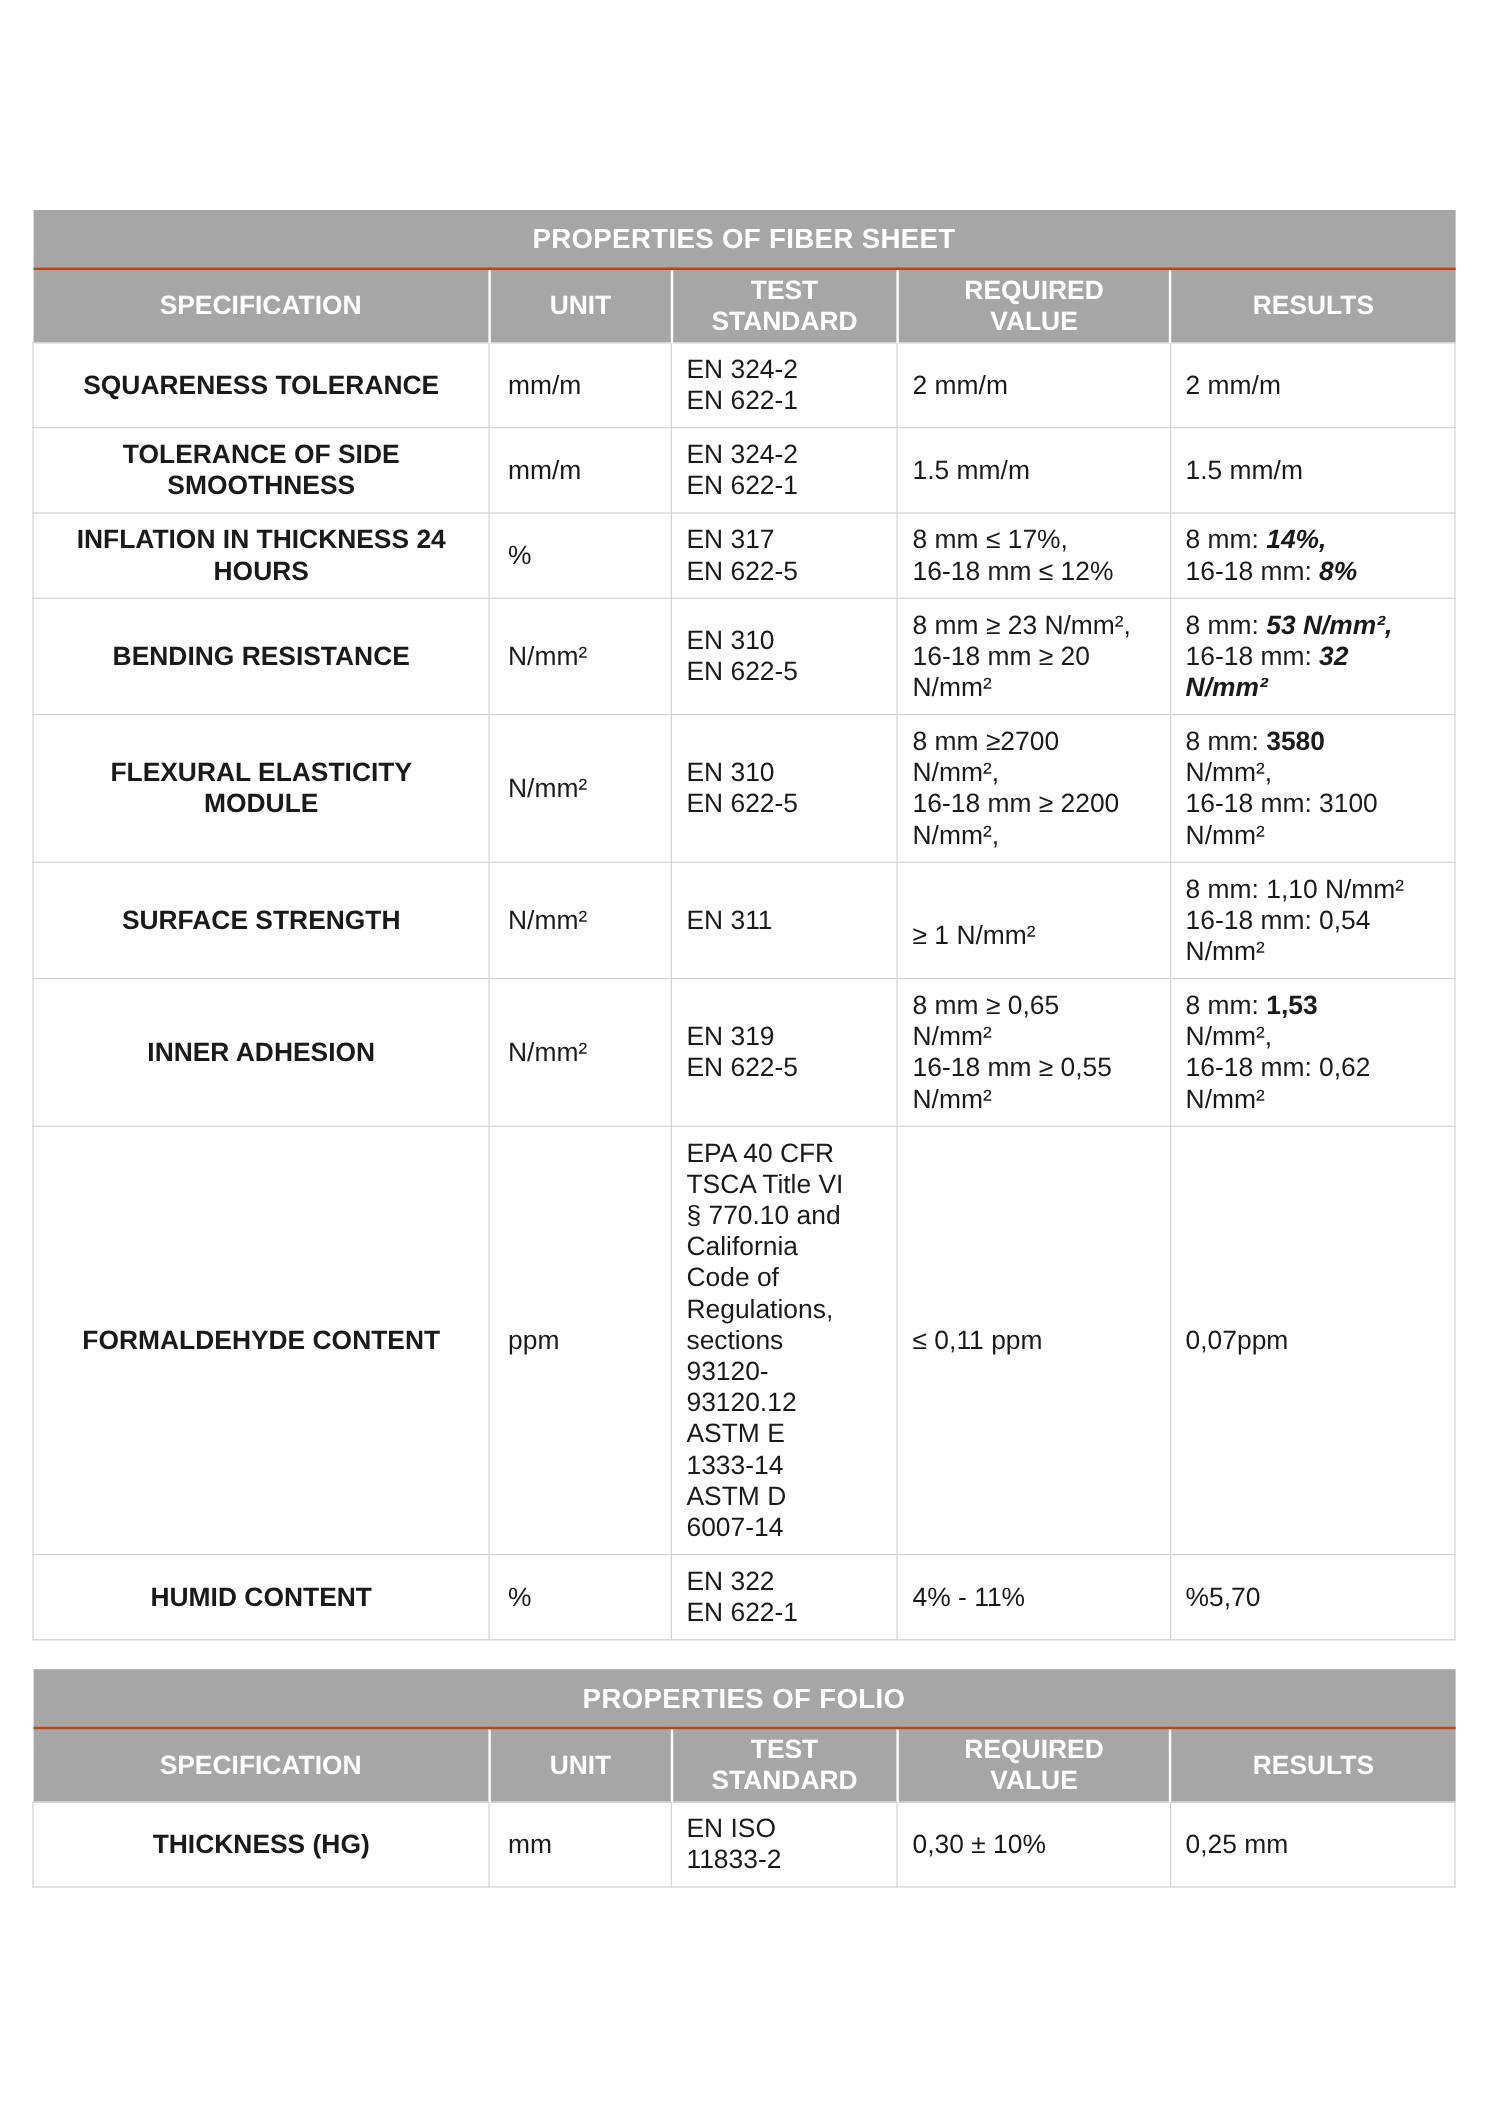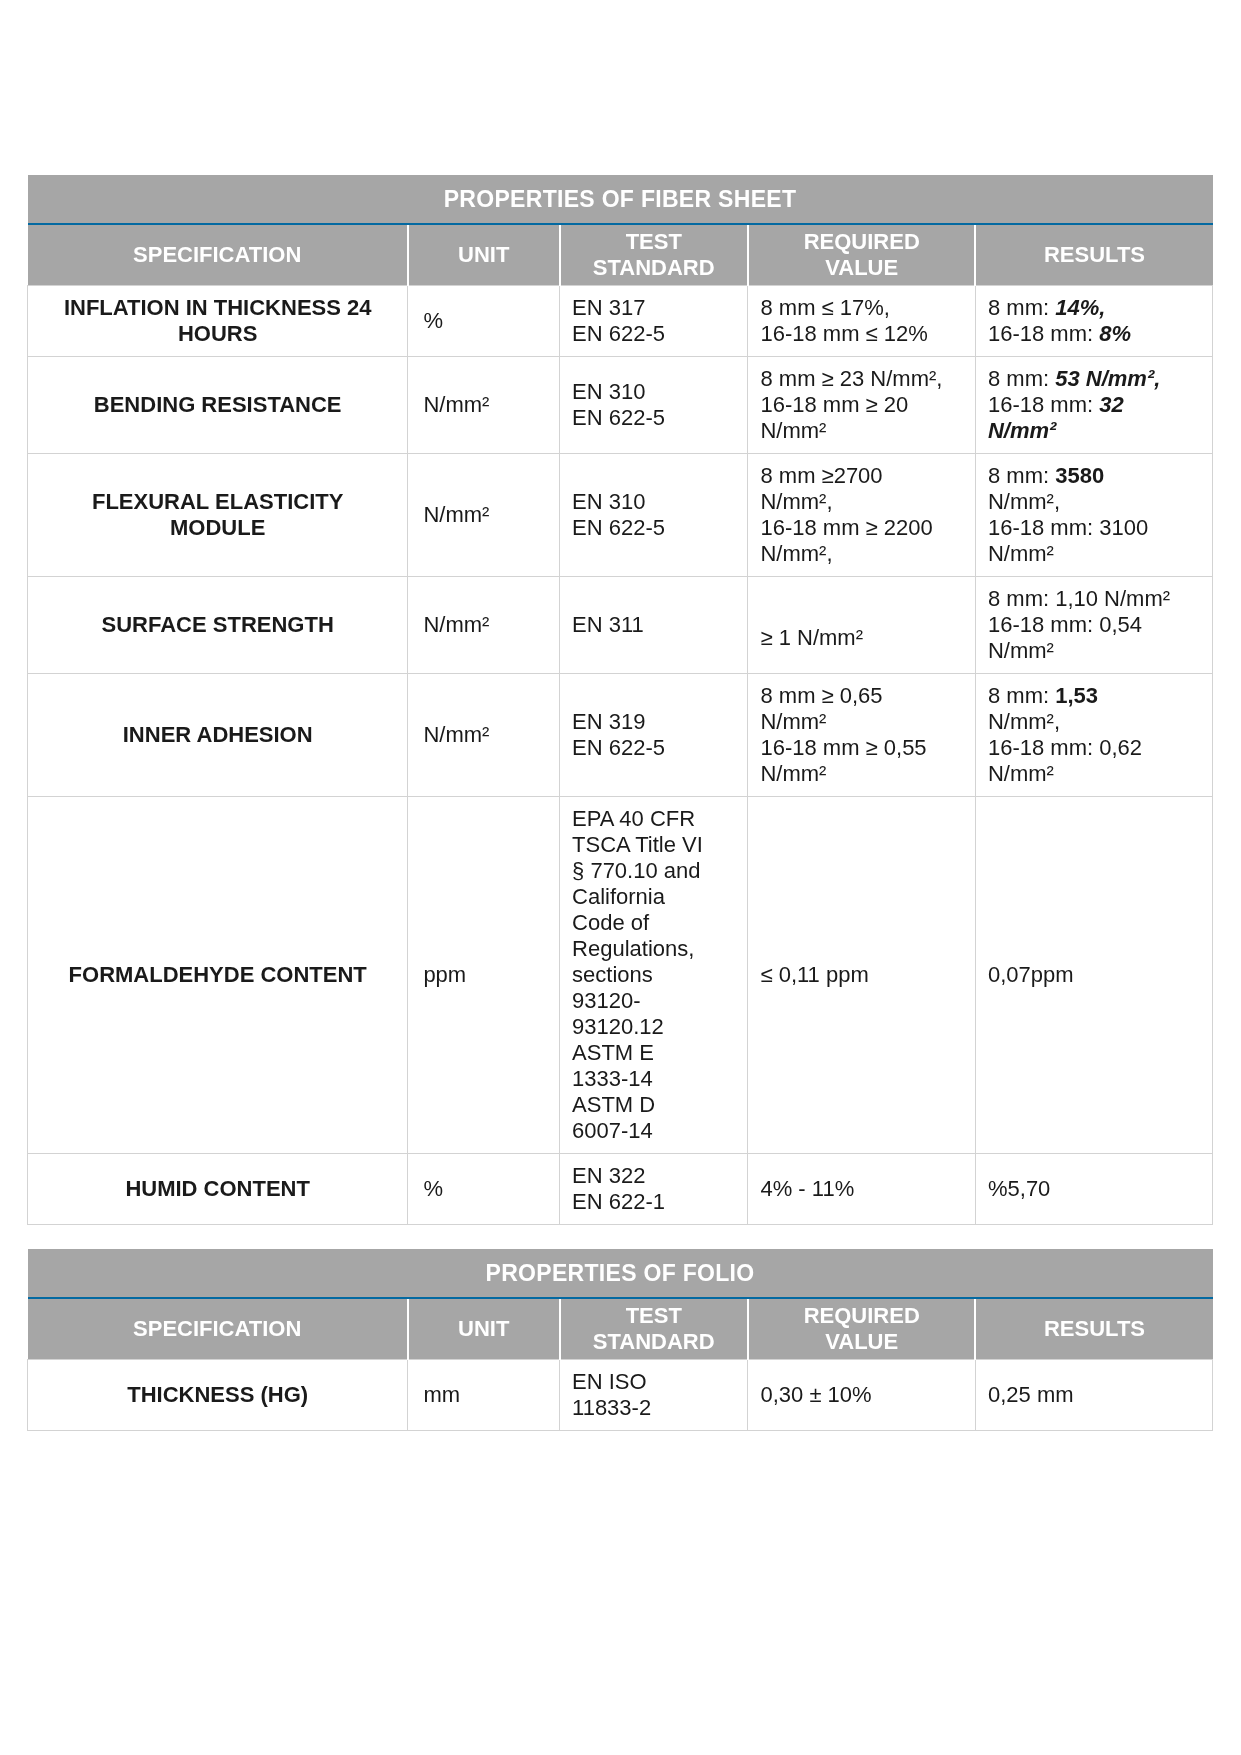--- a/index.html
+++ b/index.html
@@ -27,21 +27,21 @@
   col.w2 { width: 15.9%; }
   col.w3 { width: 19.2%; }
   col.w4 { width: 20.0%; }
   th.title-cell {
     background: var(--header-bg, #a6a6a6);
     color: var(--header-text, #ffffff);
     font-size: 23px;
     font-weight: bold;
     text-align: center;
     padding: 11px 8px;
-    border-bottom: 2px solid #0369a1;
+    border-bottom: 2px solid #c2410c;
     letter-spacing: 0.3px;
   }
   th.col-header {
     background: var(--header-bg, #a6a6a6);
     color: var(--header-text, #ffffff);
     font-weight: bold;
     text-align: center;
     vertical-align: middle;
     padding: 4px 6px;
     white-space: pre-line;
@@ -82,20 +82,37 @@
           <th class="col-header">SPECIFICATION</th>
           <th class="col-header">UNIT</th>
           <th class="col-header">TEST
 STANDARD</th>
           <th class="col-header">REQUIRED
 VALUE</th>
           <th class="col-header">RESULTS</th>
         </tr>
       </thead>
       <tbody>
+        <tr>
+          <td class="c0"><span>SQUARENESS TOLERANCE</span></td>
+          <td class="c1"><span>mm/m</span></td>
+          <td class="c2"><span>EN 324-2
+EN 622-1</span></td>
+          <td class="c3"><span>2 mm/m</span></td>
+          <td class="c4"><span>2 mm/m</span></td>
+        </tr>
+        <tr>
+          <td class="c0"><span>TOLERANCE OF SIDE
+SMOOTHNESS</span></td>
+          <td class="c1"><span>mm/m</span></td>
+          <td class="c2"><span>EN 324-2
+EN 622-1</span></td>
+          <td class="c3"><span>1.5 mm/m</span></td>
+          <td class="c4"><span>1.5 mm/m</span></td>
+        </tr>
         <tr>
           <td class="c0"><span>INFLATION IN THICKNESS 24
 HOURS</span></td>
           <td class="c1"><span>%</span></td>
           <td class="c2"><span>EN 317
 EN 622-5</span></td>
           <td class="c3"><span>8 mm ≤ 17%,
 16-18 mm ≤ 12%</span></td>
           <td class="c4"><span>8 mm: </span><span class="run-b run-i">14%,</span><span>
 16-18 mm: </span><span class="run-b run-i">8%</span></td>

